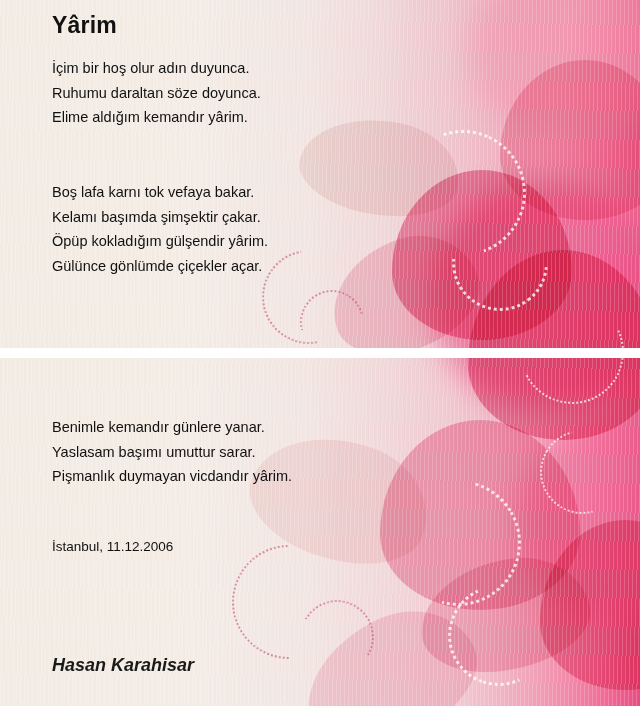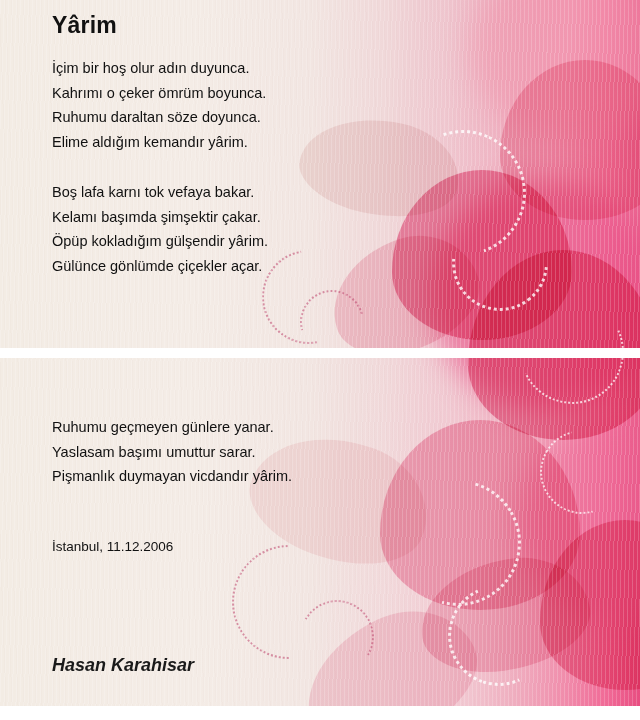--- a/index.html
+++ b/index.html
@@ -169,34 +169,33 @@
   <div class="bg-texture"></div>
 
   <div class="band band-top"></div>
   <div class="band band-bottom"></div>
 
   <div class="content">
     <div class="title">Yârim</div>
 
     <div class="stanza stanza-1">
       <div>İçim bir hoş olur adın duyunca.</div>
-      <div>Kahrımı o çeker ömrüm boyunca.</div>
       <div>Ruhumu daraltan söze doyunca.</div>
       <div>Elime aldığım kemandır yârim.</div>
     </div>
 
     <div class="stanza stanza-2">
       <div>Boş lafa karnı tok vefaya bakar.</div>
       <div>Kelamı başımda şimşektir çakar.</div>
       <div>Öpüp kokladığım gülşendir yârim.</div>
       <div>Gülünce gönlümde çiçekler açar.</div>
     </div>
 
     <div class="stanza stanza-3">
-      <div>Ruhumu geçmeyen günlere yanar.</div>
+      <div>Benimle kemandır günlere yanar.</div>
       <div>Yaslasam başımı umuttur sarar.</div>
       <div>Pişmanlık duymayan vicdandır yârim.</div>
     </div>
 
     <div class="place-date">İstanbul, 11.12.2006</div>
     <div class="author">Hasan Karahisar</div>
   </div>
 
 </div>
 

